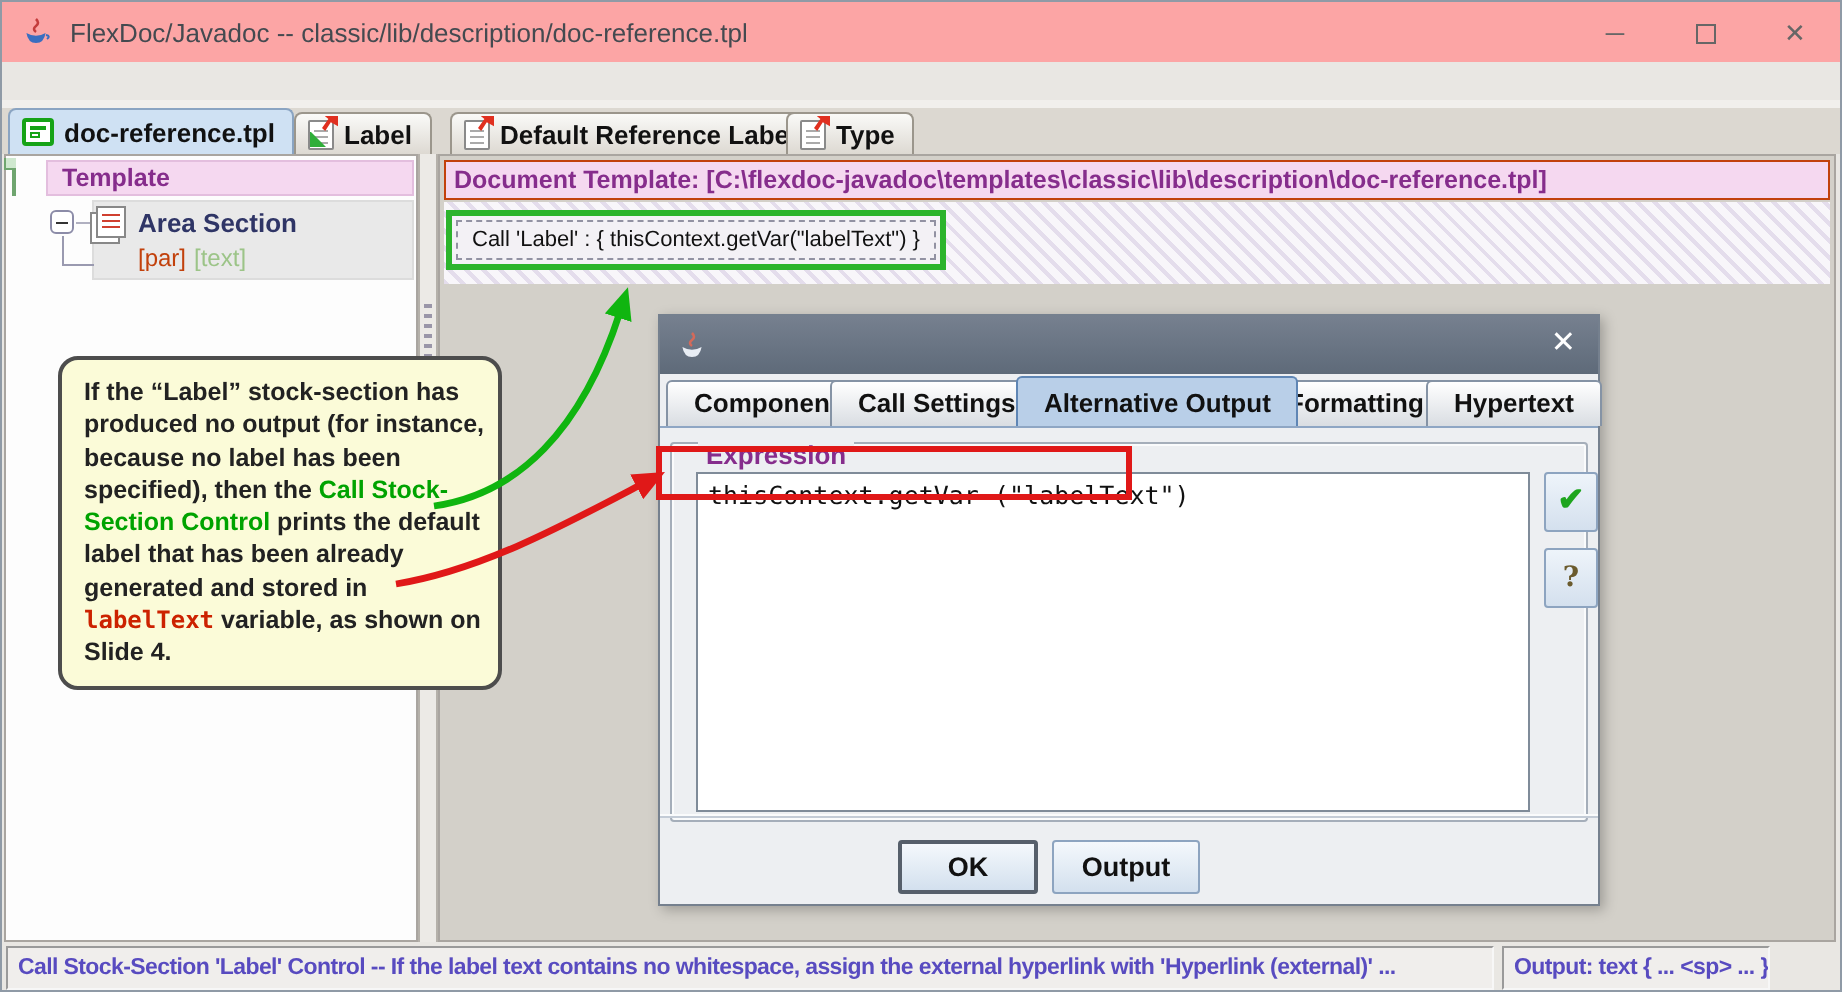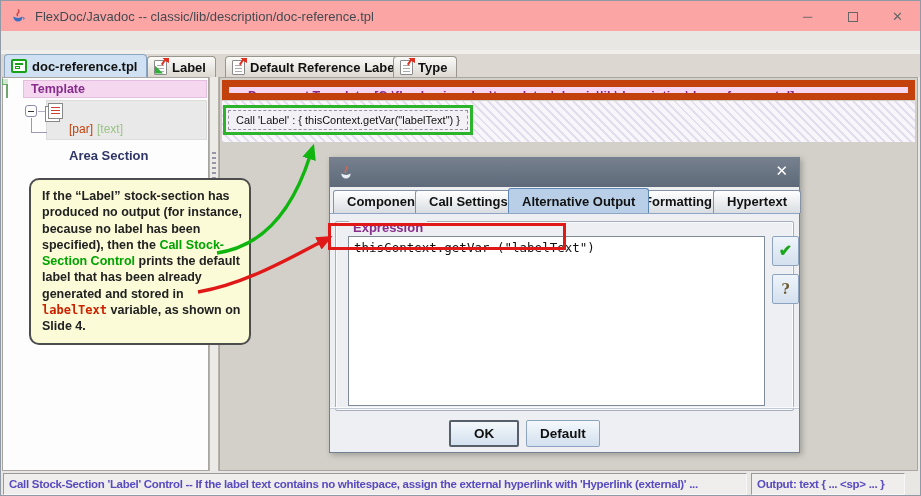--- a/index.html
+++ b/index.html
@@ -38,30 +38,30 @@
   .pg-green { position:relative; width:13px; height:16px; background:#fff; border:1px solid #6fa56f; }
   .pg-green i { position:absolute; right:-1px; top:-1px; width:6px; height:6px; background:#cfe8cf; border-left:1px solid #6fa56f; border-bottom:1px solid #6fa56f; }
   .lp-header { position:absolute; left:20px; right:1px; top:2px; height:18px; background:#f5d8f0; border:1px solid #e3bede; font-size:12.5px; font-weight:bold; color:#862d8c; line-height:16px; padding-left:7px; }
   .sel-block { position:absolute; left:43px; right:1px; top:22px; height:40px; background:#e9e9e9; border:1px solid #dcdcdc; }
   .expander { position:absolute; left:22px; top:27px; width:12px; height:12px; background:#fff; border:1px solid #8c8ca8; border-radius:3px; }
   .expander i { position:absolute; left:2px; top:5px; width:6px; height:1px; background:#333; }
   .h-conn { position:absolute; left:35px; top:33px; width:9px; height:1px; background:#b0b0c0; }
   .l-conn { position:absolute; left:28px; top:40px; width:16px; height:15px; border-left:1px solid #9a9ab0; border-bottom:1px solid #9a9ab0; }
   .sect-ic { position:absolute; left:45px; top:25px; width:15px; height:16px; background:#fff; border:1px solid #888; box-shadow:-3px 3px 0 -1px #fff, -3px 3px 0 0 #888; }
   .sect-ic i { position:absolute; left:2px; top:3px; width:9px; height:1px; background:#d04030; box-shadow:0 3px 0 #d04030, 0 6px 0 #d04030; }
-  .node-label { position:absolute; left:66px; top:26px; font-size:13px; font-weight:bold; color:#2f3566;margin-top:44px; }
+  .node-label { position:absolute; left:66px; top:26px; font-size:13px; font-weight:bold; color:#2f3566; }
   .child-row { position:absolute; left:66px; top:44px; font-size:12px; }
   .par-label { color:#c2410c; }
   .text-label { color:#9cc488; margin-left:4px; }
 
   .splitter { position:absolute; left:208px; top:0; width:10px; height:100%; background:#eceae6; border-left:1px solid #b5b1aa; border-right:1px solid #b5b1aa; }
   .splitter .grip { position:absolute; left:2px; width:4px; height:60px; background:repeating-linear-gradient(#9a96a8 0 2px, transparent 2px 5px); }
 
   .right-panel { position:absolute; left:218px; top:0; width:699px; height:100%; background:#d3d0c9; border:1px solid #a9a5a0; }
-  .rp-header { position:absolute; left:2px; right:2px; top:2px; height:20px; background:#f5d8f0; border:7px solid #c2410c; font-size:12.5px; font-weight:bold; color:#862d8c; line-height:18px; padding-left:19px; white-space:nowrap; overflow:hidden; }
+  .rp-header { position:absolute; left:2px; right:2px; top:2px; height:20px; background:#f5d8f0; border:1px solid #c2410c; font-size:12.5px; font-weight:bold; color:#862d8c; line-height:18px; padding-left:4px; white-space:nowrap; overflow:hidden; }
   .hatch { position:absolute; left:2px; right:2px; top:23px; height:41px; background:repeating-linear-gradient(45deg,#e4ddec 0 2px,#f8f6fa 2px 6px); }
   .call-outer { position:absolute; left:3px; top:27px; border:3px solid #2cb42c; background:#f4f2f6; padding:2px; }
   .call-inner { border:1px dashed #9292a2; background:#f3f1f5; padding:3px 7px; font-size:11px; color:#111; white-space:nowrap; }
   .gray-body { position:absolute; left:2px; right:2px; top:64px; bottom:2px; background:#d3d0c9; }
 
   
   .callout { position:absolute; left:28px; top:177px; width:222px; min-height:146px; z-index:15; background:#fbfbd8; border:2px solid #4d4d4d; border-radius:10px; padding:8px 6px 8px 11px; font-size:12.5px; line-height:16.3px; font-weight:bold; color:#222; }
   .co-green { color:#00a300; }
   .co-red { font-family:"DejaVu Sans Mono",monospace; font-weight:bold; color:#cc2200; font-size:12px; }
 
@@ -90,21 +90,21 @@
   .uf::first-letter { text-decoration:underline; }
 
   
   .red-box { position:absolute; left:327px; top:222px; width:238px; height:27px; border:3px solid #e01818; z-index:45; }
   .arrows { position:absolute; left:0; top:0; width:921px; height:496px; z-index:40; pointer-events:none; }
 
   
   .statusbar { position:absolute; left:0; top:472px; width:100%; height:22px; }
   .status-seg { position:absolute; top:0; height:22px; background:#f0eeec; border:1px solid; border-color:#9a9a9a #f7f7f7 #f7f7f7 #9a9a9a; font-size:11.5px; letter-spacing:-0.3px; font-weight:bold; color:#584bc0; line-height:20px; padding:0 5px; white-space:nowrap; overflow:hidden; }
   .status-left { left:2px; width:744px; }
-  .status-right { left:750px; width:154px; }
+  .status-right { left:750px; width:134px; }
 
   .java-ic { width:16px; height:16px; flex:0 0 16px; }
 </style>
 </head>
 <body>
 
 <div class="window">
 
   <div class="titlebar">
     <svg class="java-ic" viewBox="0 0 16 16">
@@ -216,21 +216,21 @@
     </div>
     <div class="dlg-body">
       <div class="groupbox">
         <div class="group-label">Expression</div>
         <div class="expr-area">thisContext.getVar ("labelText")</div>
         <div class="side-btn check-btn">✔</div>
         <div class="side-btn help-btn">?</div>
       </div>
       <div class="dlg-buttons">
         <div class="dlg-btn btn-ok">OK</div>
-        <div class="dlg-btn btn-cancel">Default</div>
+        <div class="dlg-btn btn-cancel">Output</div>
       </div>
     </div>
   </div>
 
   <div class="red-box"></div>
 
   <svg class="arrows" viewBox="0 0 921 496">
     <defs>
       <marker id="ah-green" markerUnits="userSpaceOnUse" markerWidth="16" markerHeight="14" refX="3" refY="7" orient="auto">
         <polygon points="0,0 16,7 0,14" fill="#10b510"></polygon>

